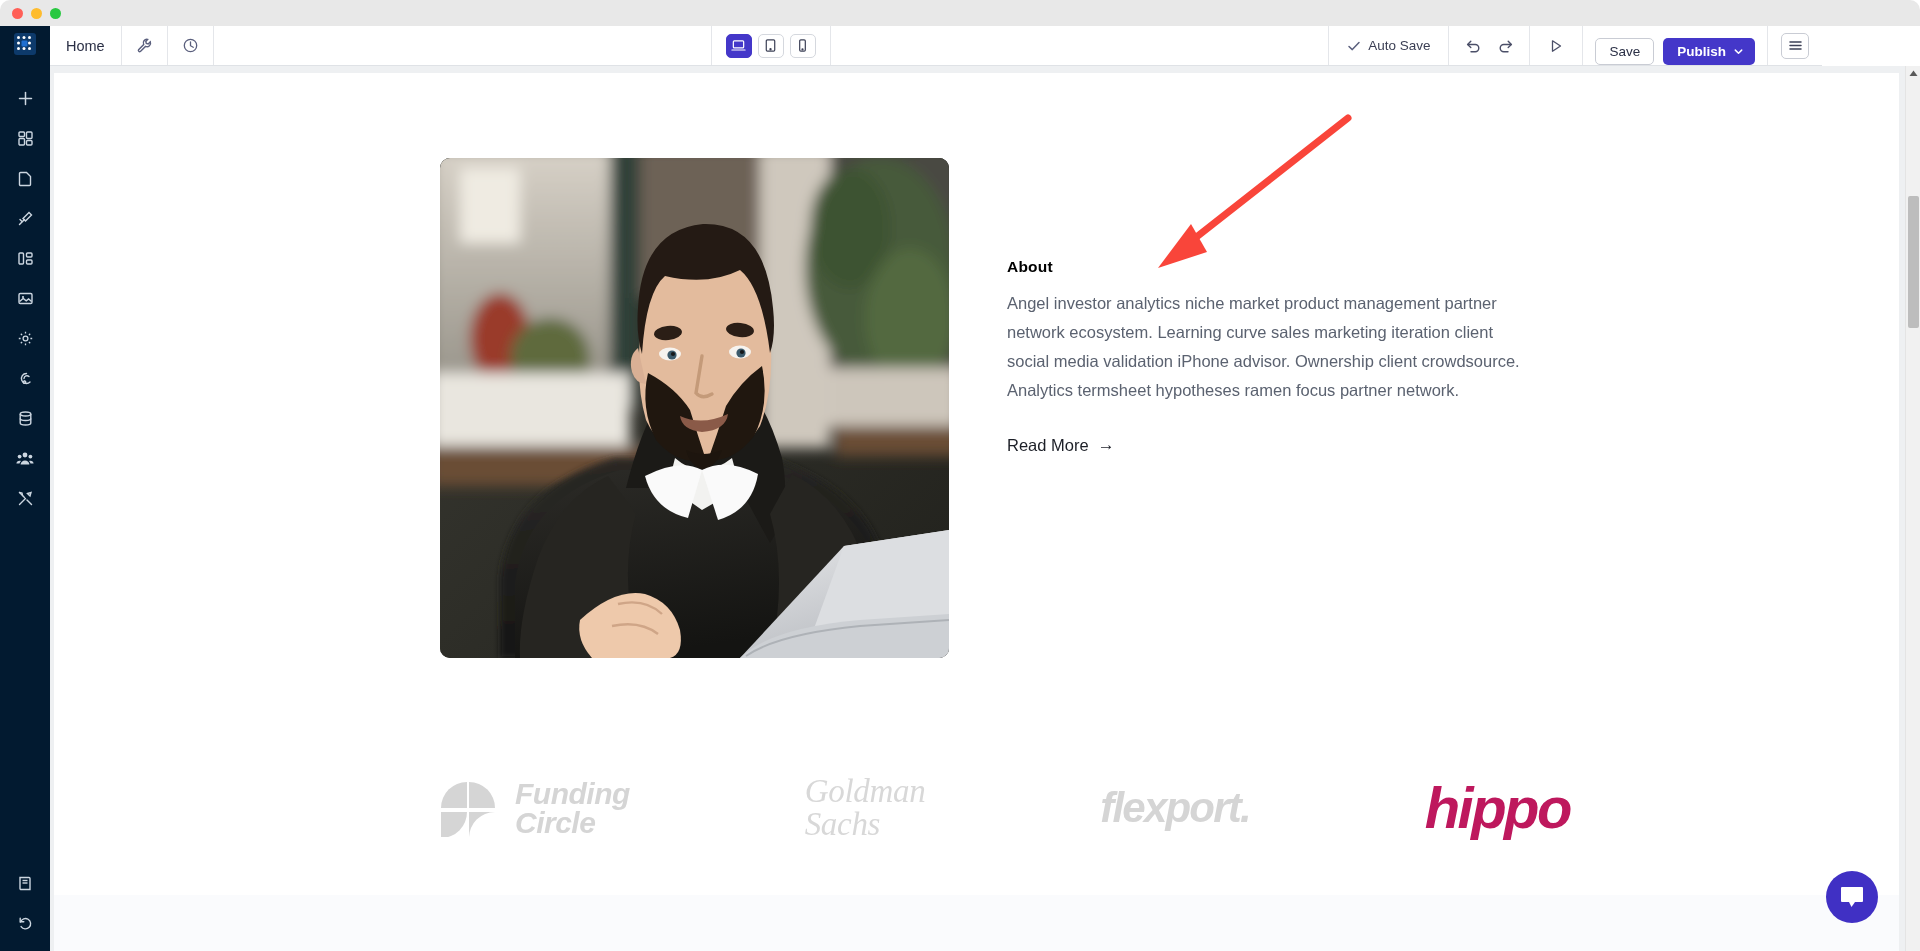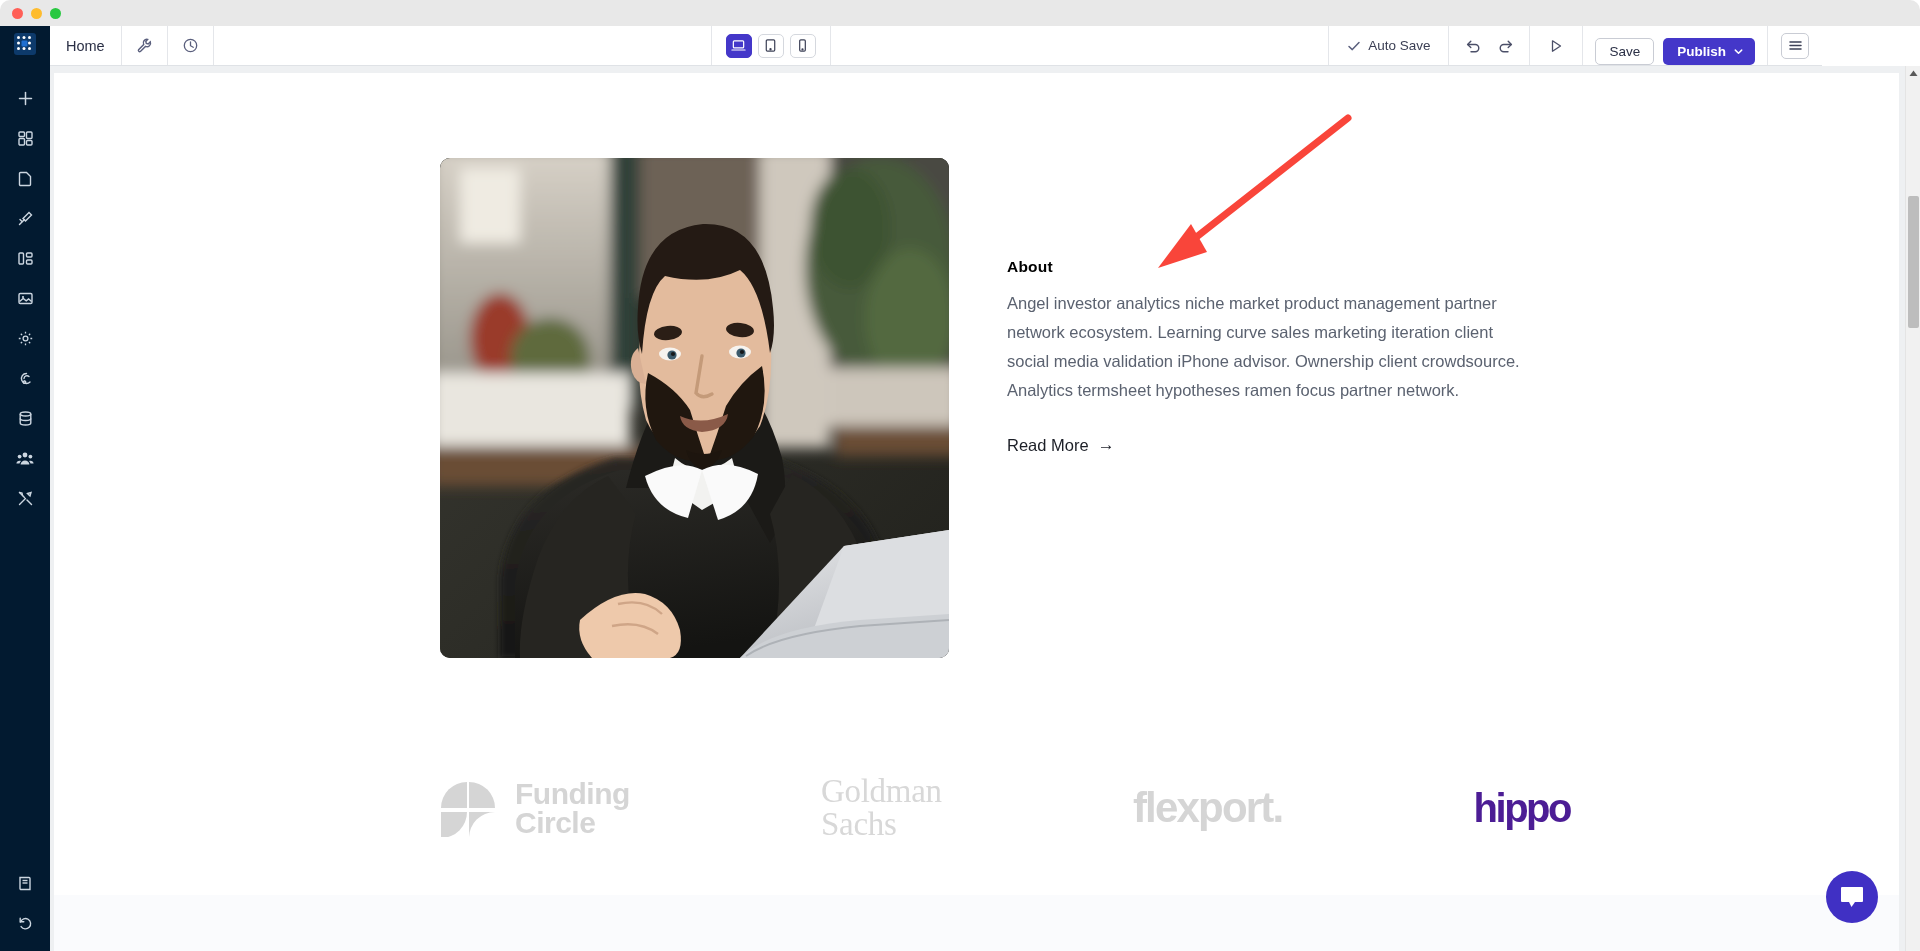--- a/index.html
+++ b/index.html
@@ -191,38 +191,39 @@
   
   .logos {
     position: absolute; top: 690px; left: 386px;
     width: 1130px; height: 90px;
     display: flex; align-items: center; justify-content: space-between;
   }
   .logo-cell {
     display: flex; align-items: center; justify-content: flex-end;
     height: 90px;
     color: #d5d5d5;
+    font-style: italic;
   }
   .logo-fc { display: flex; align-items: center; gap: 13px; }
   .fc-mark { display: block; }
   .fc-text {
     font-size: 30px; font-weight: 700; line-height: 0.98;
     color: #d5d5d5; letter-spacing: -.5px;
   }
   .logo-flexport {
     font-size: 42px; font-weight: 800; color: #d5d5d5;
     letter-spacing: -1.8px;
   }
   .logo-gs {
     font-family: "Liberation Serif", serif;
     font-size: 33px; font-weight: 400; line-height: 1.0;
     color: #d8d8d8; letter-spacing: -.3px;
   }
   .logo-hippo {
-    font-size: 40px; font-weight: 700; color: #4c1d95;
+    font-size: 58px; font-weight: 700; color: #be185d;
     letter-spacing: -2.5px; line-height: .85;
   }
 
   
   .annot {
     position: absolute; top: 66px; left: 50px;
     width: 1870px; height: 885px;
     pointer-events: none;
   }
 

